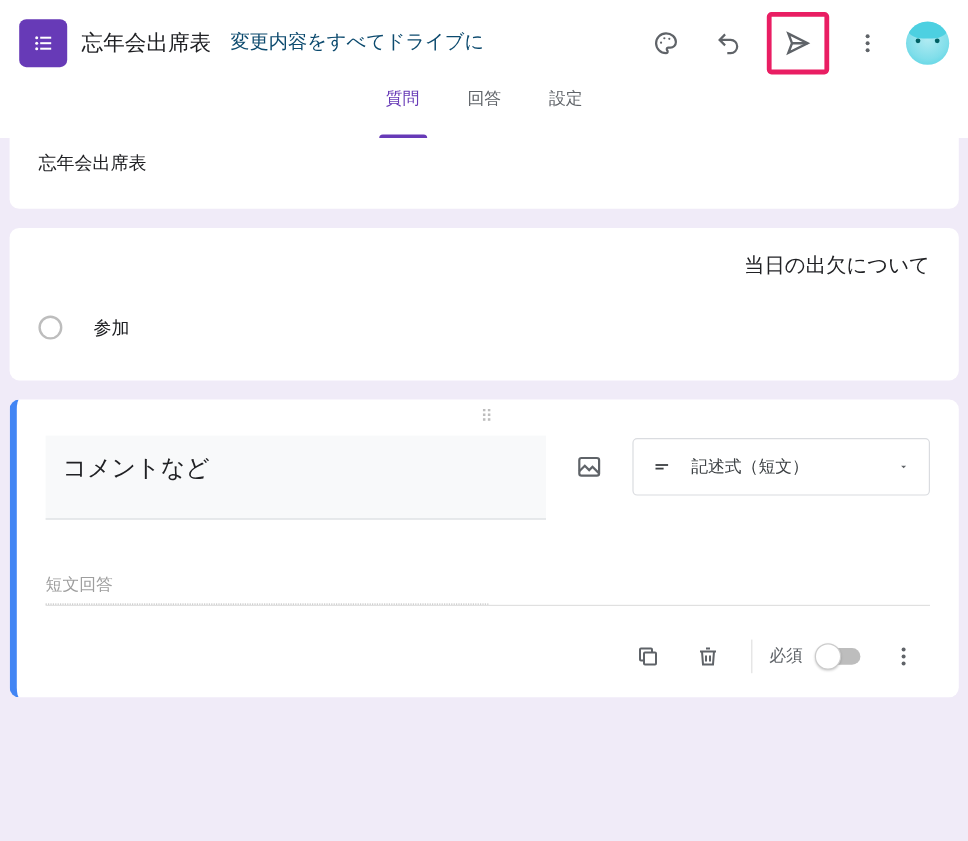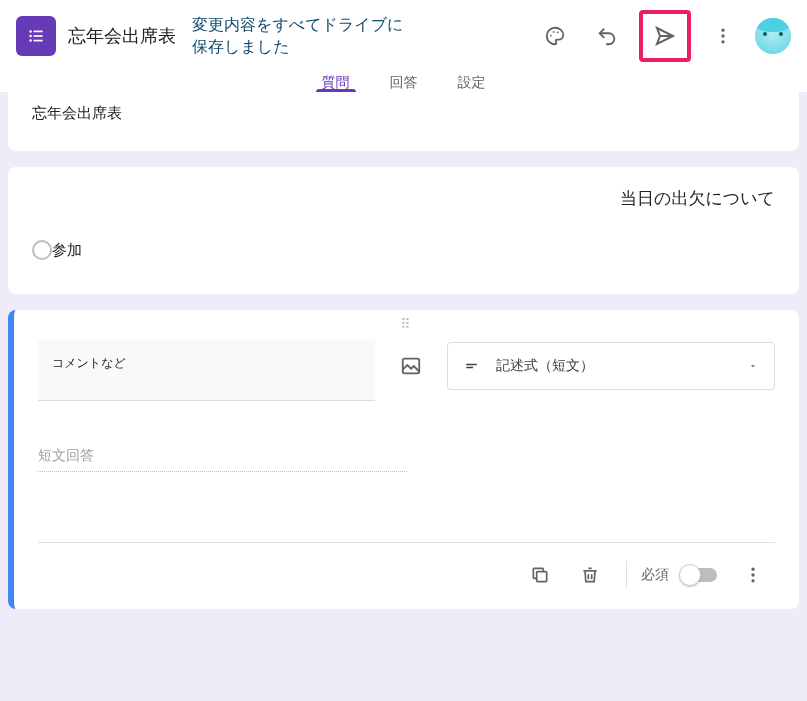--- a/index.html
+++ b/index.html
@@ -84,21 +84,21 @@
 
   
   .tabs {
     display: flex;
     justify-content: center;
     gap: 28px;
     font-size: 14px;
     color: #5f6368;
   }
   .tab {
-    padding: 10px 6px 0 6px;
+    padding: 10px 6px 23px 6px;
     cursor: pointer;
     position: relative;
   }
   .tab.active {
     color: #673ab7;
     font-weight: 500;
   }
   .tab.active::after {
     content: "";
     position: absolute;
@@ -131,21 +131,21 @@
     padding-bottom: 8px;
   }
   .section-heading {
     font-size: 17px;
     margin-bottom: 20px;
     text-align: right;
   }
   .radio-row {
     display: flex;
     align-items: center;
-    gap: 0;
+    gap: 26px;
     padding: 10px 0 14px 0;
     font-size: 15px;
   }
   .radio-circle {
     width: 20px; height: 20px;
     border: 2px solid #bdbdbd;
     border-radius: 50%;
     flex-shrink: 0;
   }
 
@@ -169,33 +169,33 @@
     align-items: flex-start;
     gap: 16px;
     margin-top: 10px;
   }
   .question-input {
     flex: 1;
     background: #f8f9fa;
     border: none;
     border-bottom: 1px solid #dadce0;
     padding: 16px 14px 30px 14px;
-    font-size: 12px;
+    font-size: 20px;
     color: #202124;
     outline: none;
   }
   .image-add-btn {
     width: 40px; height: 40px;
     display: flex; align-items: center; justify-content: center;
     color: #5f6368;
     cursor: pointer;
     margin-top: 6px;
   }
   .type-select {
-    width: 328px;
+    width: 248px;
     border: 1px solid #dadce0;
     border-radius: 4px;
     padding: 14px 16px;
     display: flex;
     align-items: center;
     gap: 14px;
     font-size: 14px;
     color: #3c4043;
     cursor: pointer;
     margin-top: 2px;
@@ -207,22 +207,21 @@
     border-bottom: 1px dotted #bdbdbd;
     padding-bottom: 6px;
     color: #9e9e9e;
     font-size: 14px;
   }
   .card-footer {
     display: flex;
     align-items: center;
     justify-content: flex-end;
     gap: 6px;
-    margin-top: 70px;
-    padding-top: 10px;
+    padding-top: 20px;
     border-top: 1px solid #e0e0e0;
   }
   .footer-icon {
     width: 44px; height: 44px;
     display: flex; align-items: center; justify-content: center;
     color: #5f6368;
     cursor: pointer;
     border-radius: 50%;
   }
   .divider-v {
@@ -265,21 +264,20 @@
           <rect x="9" y="5.5" width="11" height="2"></rect>
           <rect x="4" y="10.5" width="3" height="3" rx="1.5"></rect>
           <rect x="9" y="11" width="11" height="2"></rect>
           <rect x="4" y="16" width="3" height="3" rx="1.5"></rect>
           <rect x="9" y="16.5" width="11" height="2"></rect>
         </svg>
     </div>
     <div class="form-title">忘年会出席表</div>
     <div class="save-status">
       <div>変更内容をすべてドライブに</div>
-      <div>保存しました</div>
     </div>
     <div class="spacer"></div>
     <button class="icon-btn">
       <svg width="22" height="22" viewBox="0 0 24 24" fill="none" stroke="currentColor" stroke-width="2">
           <path d="M12 3a9 9 0 1 0 0 18c1 0 1.5-.7 1.5-1.5 0-.4-.2-.8-.4-1-.3-.3-.4-.7-.4-1 0-.8.7-1.5 1.5-1.5H16a5 5 0 0 0 5-5c0-4.4-4-8-9-8z"></path>
           <circle cx="7.5" cy="11.5" r="1" fill="currentColor" stroke="none"></circle>
           <circle cx="10.5" cy="7.5" r="1" fill="currentColor" stroke="none"></circle>
           <circle cx="15" cy="8" r="1" fill="currentColor" stroke="none"></circle>
         </svg>
     </button>

